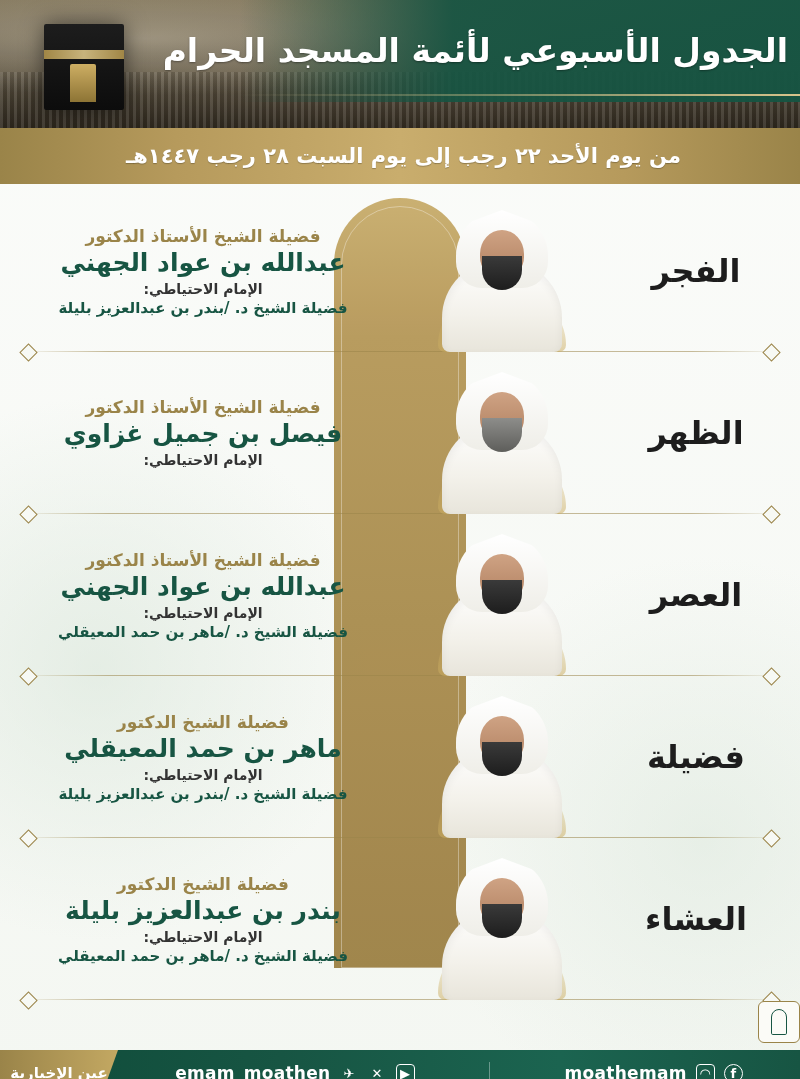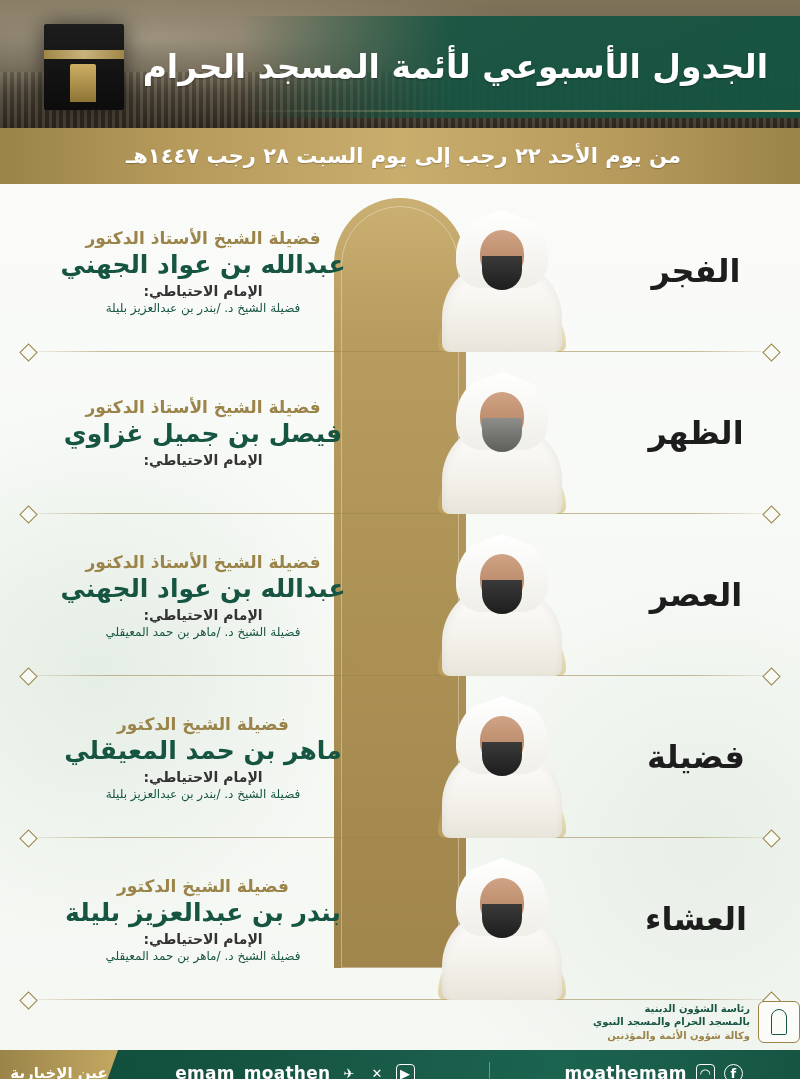--- a/index.html
+++ b/index.html
@@ -58,27 +58,27 @@
   }
   .crowd {
     position: absolute;
     left: 0; right: 0; bottom: 0; height: 56px;
     background:
       repeating-linear-gradient(90deg, rgba(255,255,255,0.10) 0 3px, rgba(0,0,0,0.10) 3px 7px),
       linear-gradient(180deg, rgba(60,52,40,0.1), rgba(40,34,25,0.85));
   }
   .header-title-wrap {
     position: absolute;
-    right: 0; top: 16px;
+    right: 0; top: 0;
     width: 560px; height: 102px;
     background: linear-gradient(270deg, rgba(22,84,66,0.97) 0%, rgba(22,84,66,0.93) 62%, rgba(22,84,66,0.0) 100%);
     display: flex;
     align-items: center;
     justify-content: flex-start;
-    padding-right: 32px;
+    padding-right: 12px;
   }
   .header-title {
     color: #ffffff;
     font-size: 33px;
     font-weight: bold;
     letter-spacing: 0.5px;
     text-shadow: 0 1px 2px rgba(0,0,0,0.35);
     line-height: 1.25;
     white-space: nowrap;
   }
@@ -255,22 +255,22 @@
     margin-bottom: 4px;
   }
   .t-sub {
     color: #333333;
     font-size: 14px;
     font-weight: bold;
     margin-bottom: 2px;
   }
   .t-reserve {
     color: #175543;
-    font-size: 12px;
-    font-weight: normal;
+    font-size: 15px;
+    font-weight: bold;
   }
 
   
   .logos {
     position: relative;
     width: 800px;
     height: 56px;
     display: flex;
     align-items: center;
     justify-content: flex-start;
@@ -471,25 +471,20 @@
         <div class="t-sub">الإمام الاحتياطي:</div>
         <div class="t-reserve">فضيلة الشيخ د. /ماهر بن حمد المعيقلي</div>
       </div>
       <div class="row-divider"></div>
     </div>
   </div>
 
   <div class="logos">
     <div class="logo-block">
       <div class="logo-mark"></div>
-      <div class="logo-text">
-        <div>رئاسة الشؤون الدينية</div>
-        <div>بالمسجد الحرام والمسجد النبوي</div>
-        <div class="gold">وكالة شؤون الأئمة والمؤذنين</div>
-      </div>
     </div>
   </div>
 
   <div class="footerbar">
     <div class="fb-mid">
       <div class="handle-group">
         <span class="ico circle">f</span>
         <span class="ico box">◠</span>
         <span class="handle">moathemam</span>
       </div>

